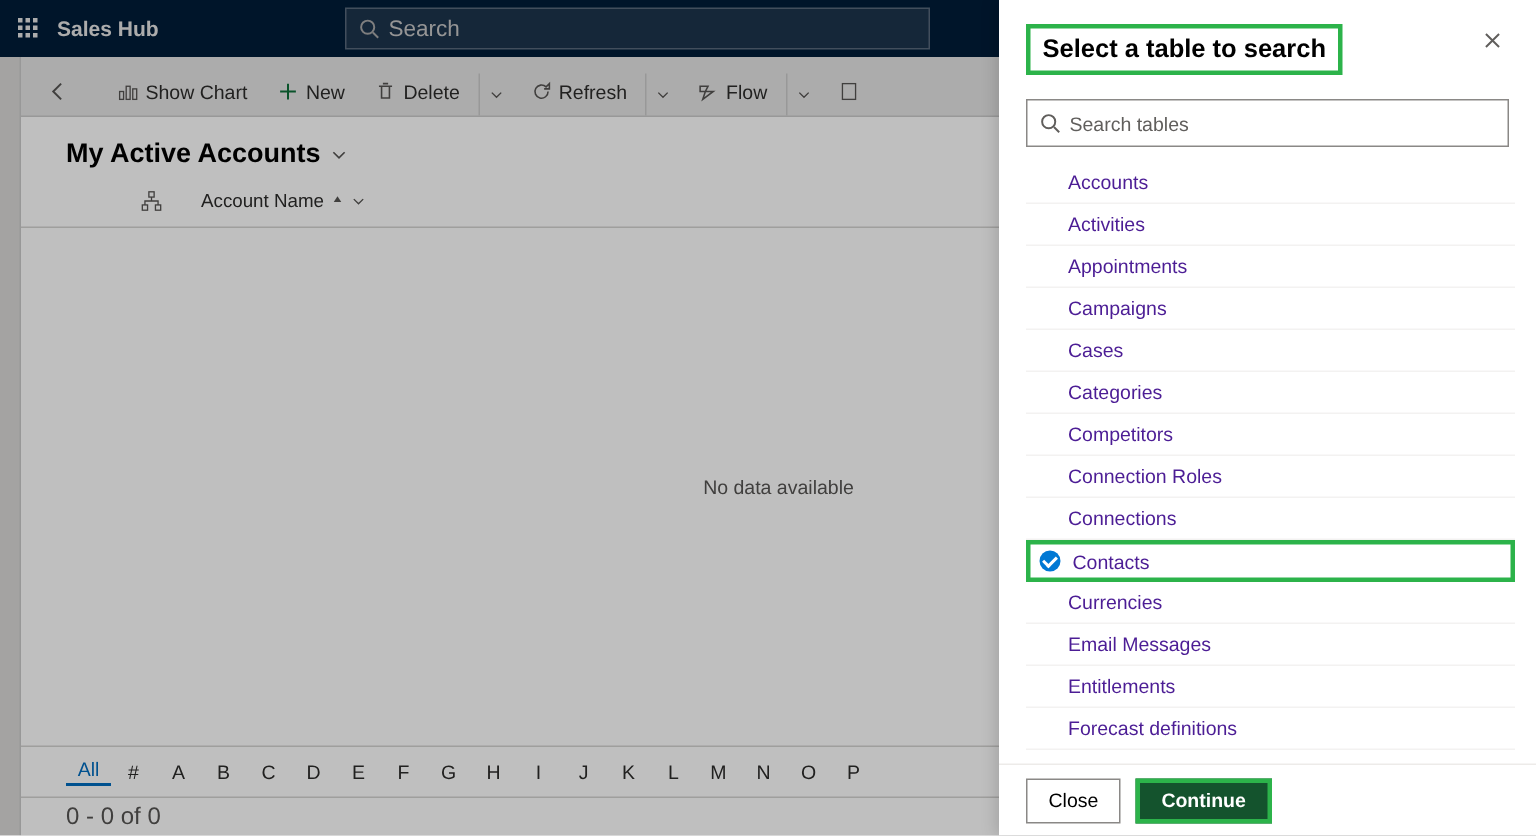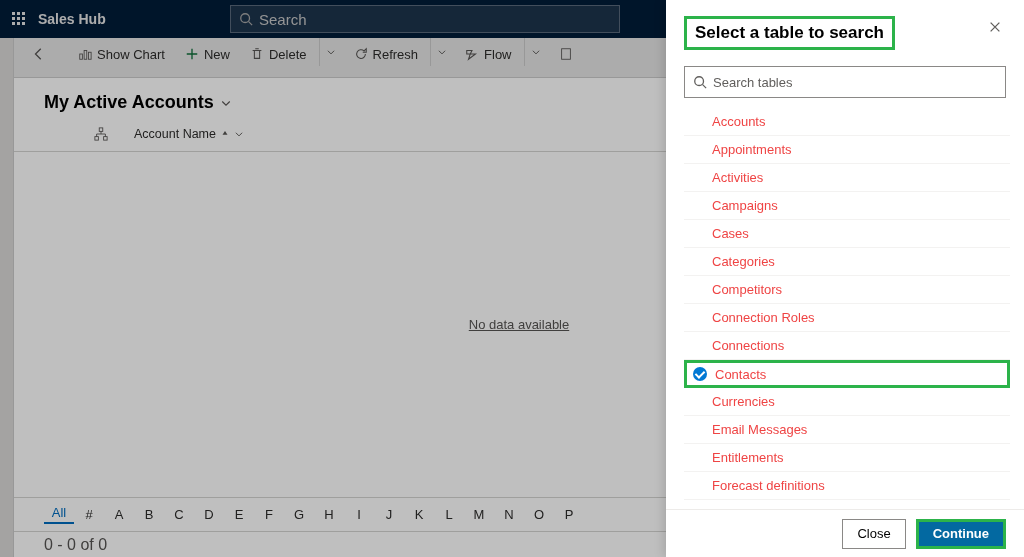--- a/index.html
+++ b/index.html
@@ -9,59 +9,59 @@
   .backdrop { position: absolute; inset: 0; filter: brightness(0.9); }
   .dim-overlay { position: absolute; inset: 0; background: rgba(0,0,0,0.25); z-index: 5; pointer-events: none; }
   
   .topbar { height: 38px; background: #001f3f; display: flex; align-items: center; color: #fff; padding: 0 12px; gap: 12px; position: relative; }
   .app-launch { width: 14px; height: 14px; display: grid; grid-template-columns: repeat(3,3px); grid-template-rows: repeat(3,3px); gap: 2px; }
   .app-launch span { background:#fff; }
   .app-title { font-size: 14px; font-weight: 600; }
   .global-search { position:absolute; left:230px; top:5px; width:390px; height:28px; background:rgba(255,255,255,0.12); border:1px solid rgba(255,255,255,0.3); display:flex; align-items:center; padding:0 8px; color:#ddd; font-size:15px; }
   .global-search svg { margin-right:6px; }
   
-  .cmdbar { height:40px; background:#fff; border-bottom:1px solid #e1e1e1; display:flex; align-items:flex-start; padding:0 10px; font-size:13px; color:#323130; gap:4px; }
+  .cmdbar { height:40px; background:#fff; border-bottom:1px solid #e1e1e1; display:flex; align-items:flex-end; padding:0 10px; font-size:13px; color:#323130; gap:4px; }
   .left-rail { width:14px; background:#f3f2f1; height:calc(100% - 38px); position:absolute; left:0; top:38px; border-right:1px solid #e1e1e1; }
   .main { position:absolute; left:14px; top:38px; right:0; bottom:0; display:flex; flex-direction:column; }
   .cmd { display:flex; align-items:center; gap:5px; padding:0 8px; height:32px; cursor:default; }
   .cmd svg { flex-shrink:0; }
   .chev { display:flex; align-items:center; padding:0 6px; border-left:1px solid #e1e1e1; height:28px; }
   
   .viewhead { padding:14px 30px 8px 30px; display:flex; align-items:center; justify-content:space-between; }
   .viewtitle { font-size:18px; font-weight:600; display:flex; align-items:center; gap:6px; }
   .editcols { font-size:13px; color:#323130; display:flex; align-items:center; gap:6px; }
   
   .colrow { display:flex; align-items:center; padding:6px 30px 10px 30px; font-size:12.5px; color:#323130; gap:20px; border-bottom:1px solid #edebe9; }
   .colcell { display:flex; align-items:center; gap:4px; }
   
-  .gridbody { flex:1; display:flex; align-items:center; justify-content:center; font-size:13px; color:#605e5c;text-decoration:underline; }
+  .gridbody { flex:1; display:flex; align-items:center; justify-content:center; font-size:13px; color:#605e5c; }
   
   .alpha { height:34px; border-top:1px solid #edebe9; display:flex; align-items:center; padding:0 30px; font-size:13px; color:#323130; gap:0; }
   .alpha span { width:30px; text-align:center; cursor:default; }
   .alpha .sel { color:#0078d4; border-bottom:2px solid #0078d4; padding-bottom:2px; }
   .status { height:26px; border-top:1px solid #edebe9; display:flex; align-items:center; padding:0 30px; font-size:16px; color:#605e5c; }
 
   
   .panel { position:absolute; right:0; top:0; width:358px; height:557px; background:#fff; box-shadow:-2px 0 10px rgba(0,0,0,0.15); z-index:10; display:flex; flex-direction:column; }
   .panel-head { padding:16px 18px 12px 18px; display:flex; align-items:flex-start; justify-content:space-between; }
   .panel-title { font-size:17px; font-weight:600; color:#000000; border:3px solid #2cb34a; padding:4px 8px; display:inline-block; }
   .panel-close { font-size:16px; color:#605e5c; cursor:default; padding:4px; }
   .panel-search { margin:4px 18px 10px 18px; height:32px; border:1px solid #8a8886; display:flex; align-items:center; padding:0 8px; gap:6px; font-size:13px; color:#605e5c; }
   .list-wrap { flex:1; overflow:hidden; position:relative; margin:0 8px 0 18px; }
   .list { position:absolute; inset:0; overflow-y:auto; padding-right:6px; }
   .list::-webkit-scrollbar { width:8px; }
   .list::-webkit-scrollbar-thumb { background:#c8c6c4; border-radius:4px; }
-  .row { display:flex; align-items:center; height:28px; padding:0 6px; font-size:13px; color:#ef4444; border-bottom:1px solid #f3f2f1; gap:8px; }
+  .row { display:flex; align-items:center; height:28px; padding:0 6px; font-size:13px; color:#4c1d95; border-bottom:1px solid #f3f2f1; gap:8px; }
   .row.sel-row { border:3px solid #2cb34a; background:#fff; }
   .check { width:14px; height:14px; border-radius:50%; background:#0078d4; position:relative; flex-shrink:0; }
   .check::after { content:""; position:absolute; left:4px; top:2px; width:4px; height:7px; border:solid #fff; border-width:0 2px 2px 0; transform:rotate(45deg); }
   .blank-check { width:14px; flex-shrink:0; }
-  .panel-foot { height:48px; display:flex; align-items:center; justify-content:flex-end; padding:16px 18px; gap:10px; border-top:1px solid #edebe9; position:relative; }
+  .panel-foot { height:48px; display:flex; align-items:center; justify-content:flex-start; padding:16px 18px; gap:10px; border-top:1px solid #edebe9; position:relative; }
   .btn { height:30px; padding:0 14px; font-size:13px; display:flex; align-items:center; border:1px solid #8a8886; background:#fff; cursor:default; }
-  .btn.primary { background:#0369a1; color:#fff; border:3px solid #2cb34a; font-weight:600; }
+  .btn.primary { background:#14532d; color:#fff; border:3px solid #2cb34a; font-weight:600; }
   .watermark { position:absolute; left:850px; top:490px; width:70px; height:70px; z-index:7; opacity:0.25; pointer-events:none; }
 </style>
 </head>
 <body>
 
 <div class="root">
   <div class="backdrop">
 
     <div class="topbar">
       <div class="app-launch">
@@ -249,25 +249,25 @@
       <span>Search tables</span>
     </div>
     <div class="list-wrap">
       <div class="list" id="table-list">
           <div class="row">
             <div class="blank-check"></div>
             <span>Accounts</span>
           </div>
           <div class="row">
             <div class="blank-check"></div>
+            <span>Activities</span>
+          </div>
+          <div class="row">
+            <div class="blank-check"></div>
             <span>Appointments</span>
-          </div>
-          <div class="row">
-            <div class="blank-check"></div>
-            <span>Activities</span>
           </div>
           <div class="row">
             <div class="blank-check"></div>
             <span>Campaigns</span>
           </div>
           <div class="row">
             <div class="blank-check"></div>
             <span>Cases</span>
           </div>
           <div class="row">

